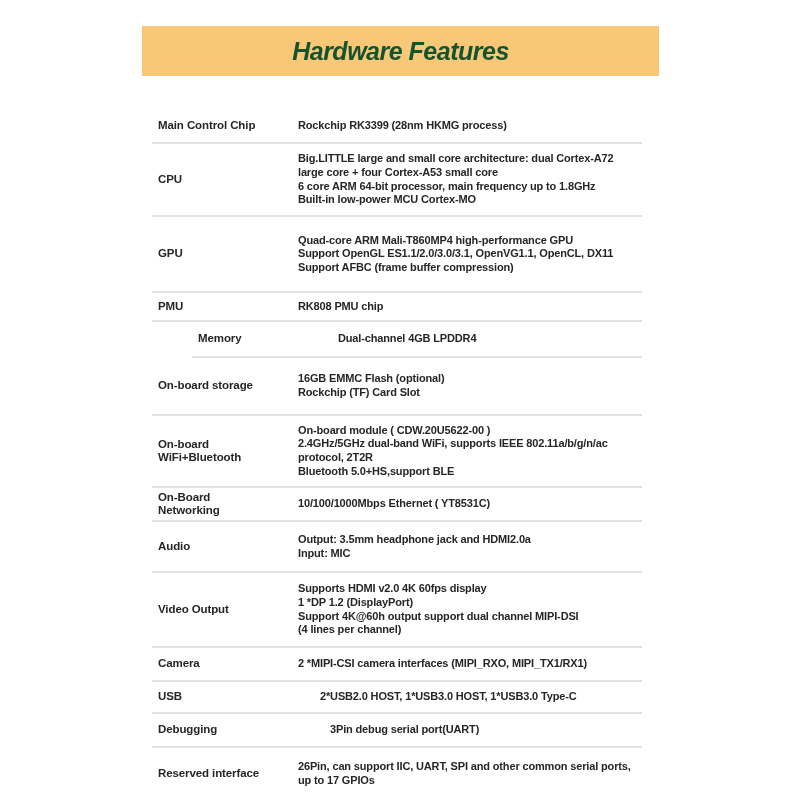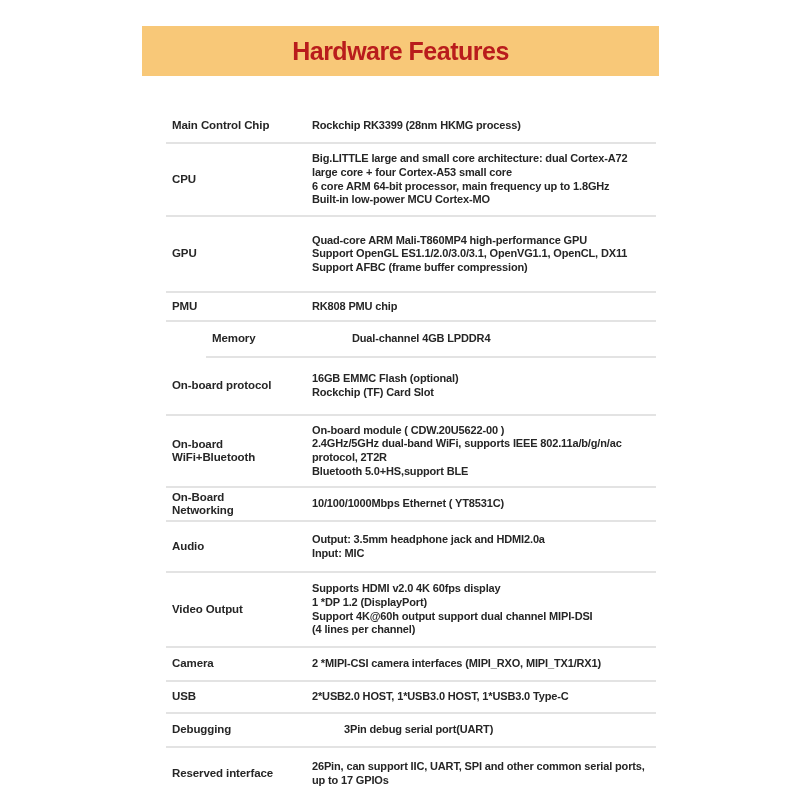--- a/index.html
+++ b/index.html
@@ -28,21 +28,21 @@
   }
   .title-band .title-text {
     font-size: 25px;
     font-weight: 700;
     letter-spacing: -0.5px;
     color: #0b0b0b;
     white-space: nowrap;
   }
   .spec-table {
     position: absolute;
-    left: 166px;
+    left: 152px;
     top: 110px;
     width: 490px;
   }
   .spec-row {
     box-sizing: border-box;
     display: flex;
     align-items: center;
     border-bottom: 2px solid #e3e3e3;
   }
   .spec-row.last {
@@ -74,21 +74,21 @@
     color: #262626;
     white-space: nowrap;
   }
 </style>
 </head>
 <body>
 
 <div class="page">
 
   <div class="title-band" style="background: rgb(248, 200, 120);">
-    <span class="title-text" style="color: #b91c1c;">Hardware Features</span>
+    <span class="title-text" style="color: #14532d; font-style: italic;">Hardware Features</span>
   </div>
 
   <div class="spec-table">
     <div class="spec-row" style="min-height: 34px; border-bottom-color: rgb(227, 227, 227);">
       <div class="spec-label">
           <div class="label-line">Main Control Chip</div>
         </div>
       <div class="spec-value">
           <div class="value-line">Rockchip RK3399 (28nm HKMG process)</div>
         </div>
@@ -130,21 +130,21 @@
       <div class="spec-label">
           <div class="label-line">Memory</div>
         </div>
       <div class="spec-value">
           <div class="value-line">Dual-channel 4GB LPDDR4</div>
         </div>
     </div>
 
     <div class="spec-row" style="min-height: 58px; border-bottom-color: rgb(227, 227, 227);">
       <div class="spec-label">
-          <div class="label-line">On-board protocol</div>
+          <div class="label-line">On-board storage</div>
         </div>
       <div class="spec-value">
           <div class="value-line">16GB EMMC Flash (optional)</div>
           <div class="value-line">Rockchip (TF) Card Slot</div>
         </div>
     </div>
 
     <div class="spec-row" style="min-height: 72px; border-bottom-color: rgb(227, 227, 227);">
       <div class="spec-label">
           <div class="label-line">On-board</div>
@@ -192,21 +192,21 @@
 
     <div class="spec-row" style="min-height: 34px; border-bottom-color: rgb(227, 227, 227); justify-content: center;">
       <div class="spec-label">
           <div class="label-line">Camera</div>
         </div>
       <div class="spec-value">
           <div class="value-line">2 *MIPI-CSI camera interfaces (MIPI_RXO, MIPI_TX1/RX1)</div>
         </div>
     </div>
 
-    <div class="spec-row" style="min-height: 32px; border-bottom-color: rgb(227, 227, 227);">
+    <div class="spec-row" style="min-height: 32px; border-bottom-color: rgb(227, 227, 227); gap: 22px;">
       <div class="spec-label">
           <div class="label-line">USB</div>
         </div>
       <div class="spec-value">
           <div class="value-line">2*USB2.0 HOST, 1*USB3.0 HOST, 1*USB3.0 Type-C</div>
         </div>
     </div>
 
     <div class="spec-row" style="min-height: 34px; border-bottom-color: rgb(227, 227, 227); gap: 32px;">
       <div class="spec-label">

